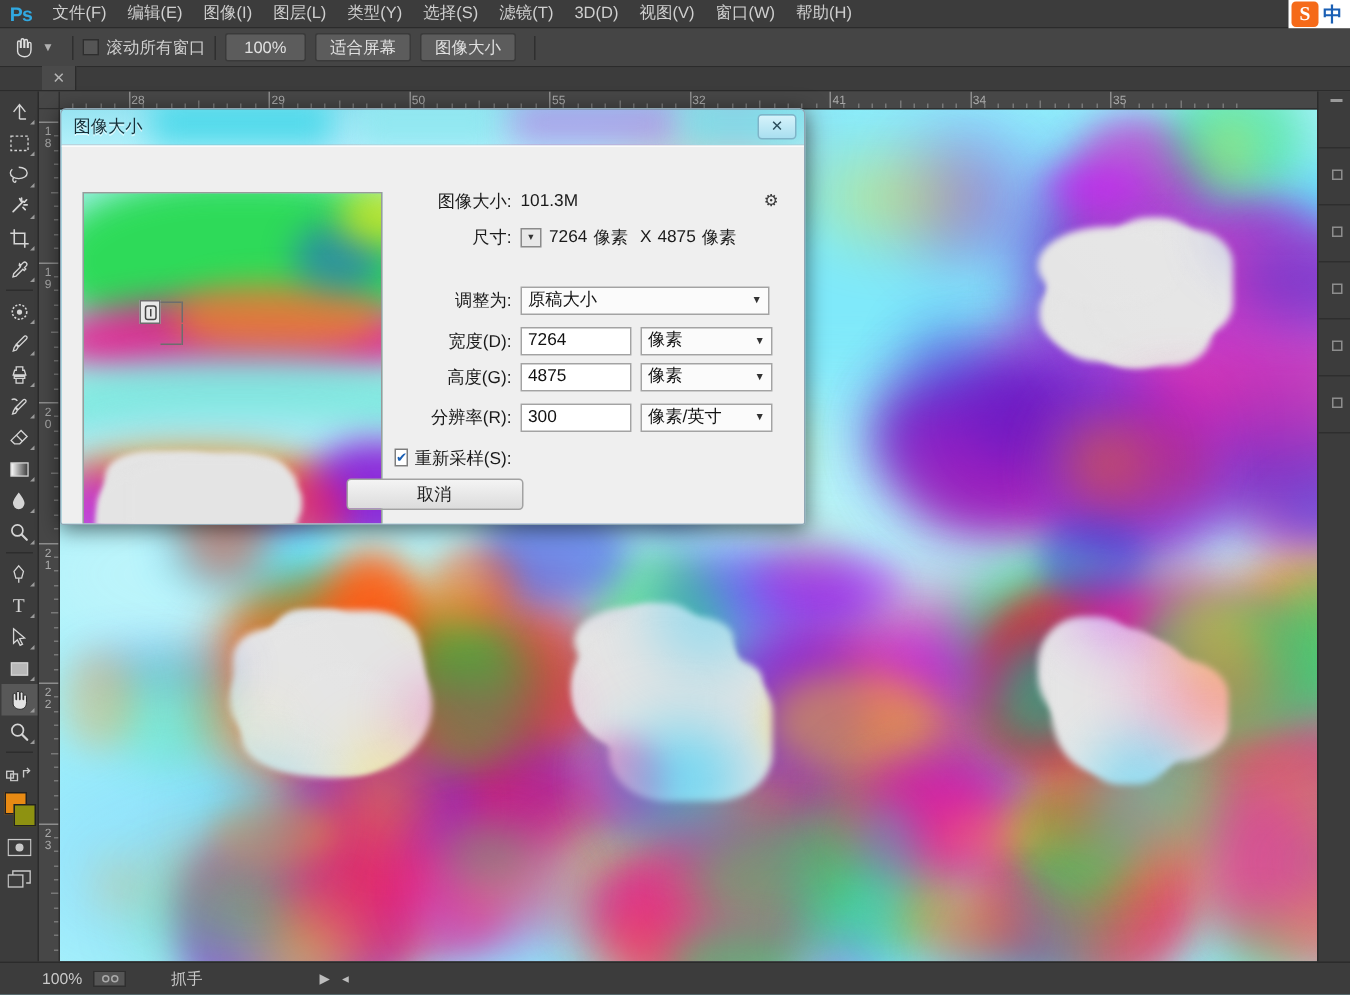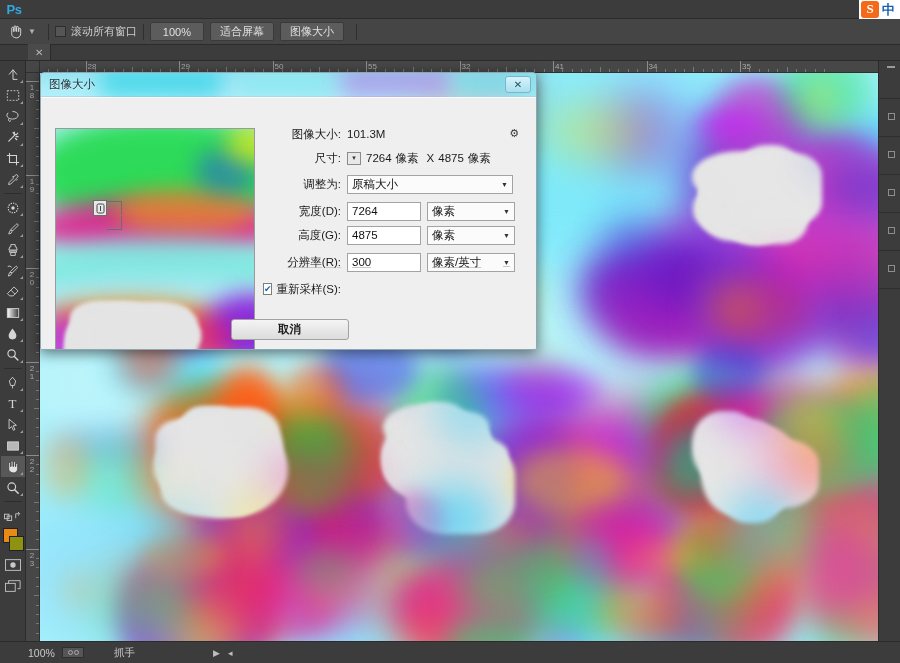--- a/index.html
+++ b/index.html
@@ -240,35 +240,48 @@
   }
   .dlg-buttons {
     position: absolute; left: 0; bottom: 10px; width: 497px;
     display: flex; justify-content: center; gap: 12px;
   }
   .dbtn {
     width: 118px; height: 21px; border-radius: 3px;
     font-size: 11.5px; display: flex; align-items: center; justify-content: center;
     color: #1c1c1c; cursor: default;
   }
-  .dbtn.cancel { background: linear-gradient(180deg,#f4f4f4,#dcdcdc); border:1px solid #a2a2a2;font-weight:bold; }
+  .dbtn.cancel { background: linear-gradient(180deg,#f4f4f4,#dcdcdc); border:1px solid #a2a2a2; }
   .dbtn.ok { background: linear-gradient(180deg,#f2fafd,#d8ecf6); border:1px solid #3ca3d8; box-shadow: 0 0 0 1px #aed9ee inset; }
   .ckbox-on {
     width:12px;height:12px;background:#fff;border:1px solid #7d7d7d;
     display:inline-flex;align-items:center;justify-content:center;
     font-size:9px;color:#1a5fb4; margin-right: 4px;
   }
 </style>
 </head>
 <body>
 
 <div id="app">
 
   <div class="menubar">
     <div class="ps-logo">Ps</div>
+    <div id="menu-items" style="display:flex;">
+        <div class="menu-item">文件(F)</div>
+        <div class="menu-item">编辑(E)</div>
+        <div class="menu-item">图像(I)</div>
+        <div class="menu-item">图层(L)</div>
+        <div class="menu-item">类型(Y)</div>
+        <div class="menu-item">选择(S)</div>
+        <div class="menu-item">滤镜(T)</div>
+        <div class="menu-item">3D(D)</div>
+        <div class="menu-item">视图(V)</div>
+        <div class="menu-item">窗口(W)</div>
+        <div class="menu-item">帮助(H)</div>
+      </div>
     <div class="ime-tray">
       <div class="sogou-s">S</div>
       <div class="ime-zh">中</div>
     </div>
   </div>
 
   <div class="optionsbar">
     <div class="opt-toolicon">
       <svg width="15" height="15" viewBox="0 0 16 16">
           <path d="M4 9V4.5a1 1 0 012 0V8h.5V3a1 1 0 012 0v5H9V3.5a1 1 0 012 0V8h.5V5.5a1 1 0 012 0V10c0 3-2 4.8-4.5 4.8S4 13 4 11z" fill="none" stroke="#ddd" stroke-width="1"></path>
@@ -926,21 +939,21 @@
         <div class="frow">
           <div class="flabel">尺寸:</div>
           <div class="minibtn">▾</div>
           <div class="fvalue">7264</div>
           <div class="fvalue" style="margin:0 4px;">像素</div>
           <div class="fvalue" style="margin:0 4px;">X</div>
           <div class="fvalue">4875</div>
           <div class="fvalue" style="margin-left:4px;">像素</div>
         </div>
 
-        <div class="frow" style="margin-top:4px;">
+        <div class="frow" style="margin-top:20px;">
           <div class="flabel">调整为:</div>
           <div class="fselect" style="width:166px;">
             <span>原稿大小</span>
             <span class="cv">▼</span>
           </div>
         </div>
 
         <div class="frow" style="margin-top:5px;position:relative;">
           <div class="flabel">宽度(D):</div>
           <div class="ftext" style="width:74px;">7264</div>
@@ -952,21 +965,21 @@
 
         <div class="frow" style="position:relative;">
           <div class="flabel">高度(G):</div>
           <div class="ftext" style="width:74px;">4875</div>
           <div class="fselect" style="width:88px;margin-left:6px;">
             <span>像素</span>
             <span class="cv">▼</span>
           </div>
         </div>
 
-        <div class="frow" style="margin-top:5px;text-decoration:underline;">
+        <div class="frow" style="margin-top:5px;">
           <div class="flabel">分辨率(R):</div>
           <div class="ftext" style="width:74px;">300</div>
           <div class="fselect" style="width:88px;margin-left:6px;">
             <span>像素/英寸</span>
             <span class="cv">▼</span>
           </div>
         </div>
 
         <div class="frow" style="margin-top:5px;">
           <div style="width:84px;display:flex;align-items:center;justify-content:flex-end;padding-right:6px;">

